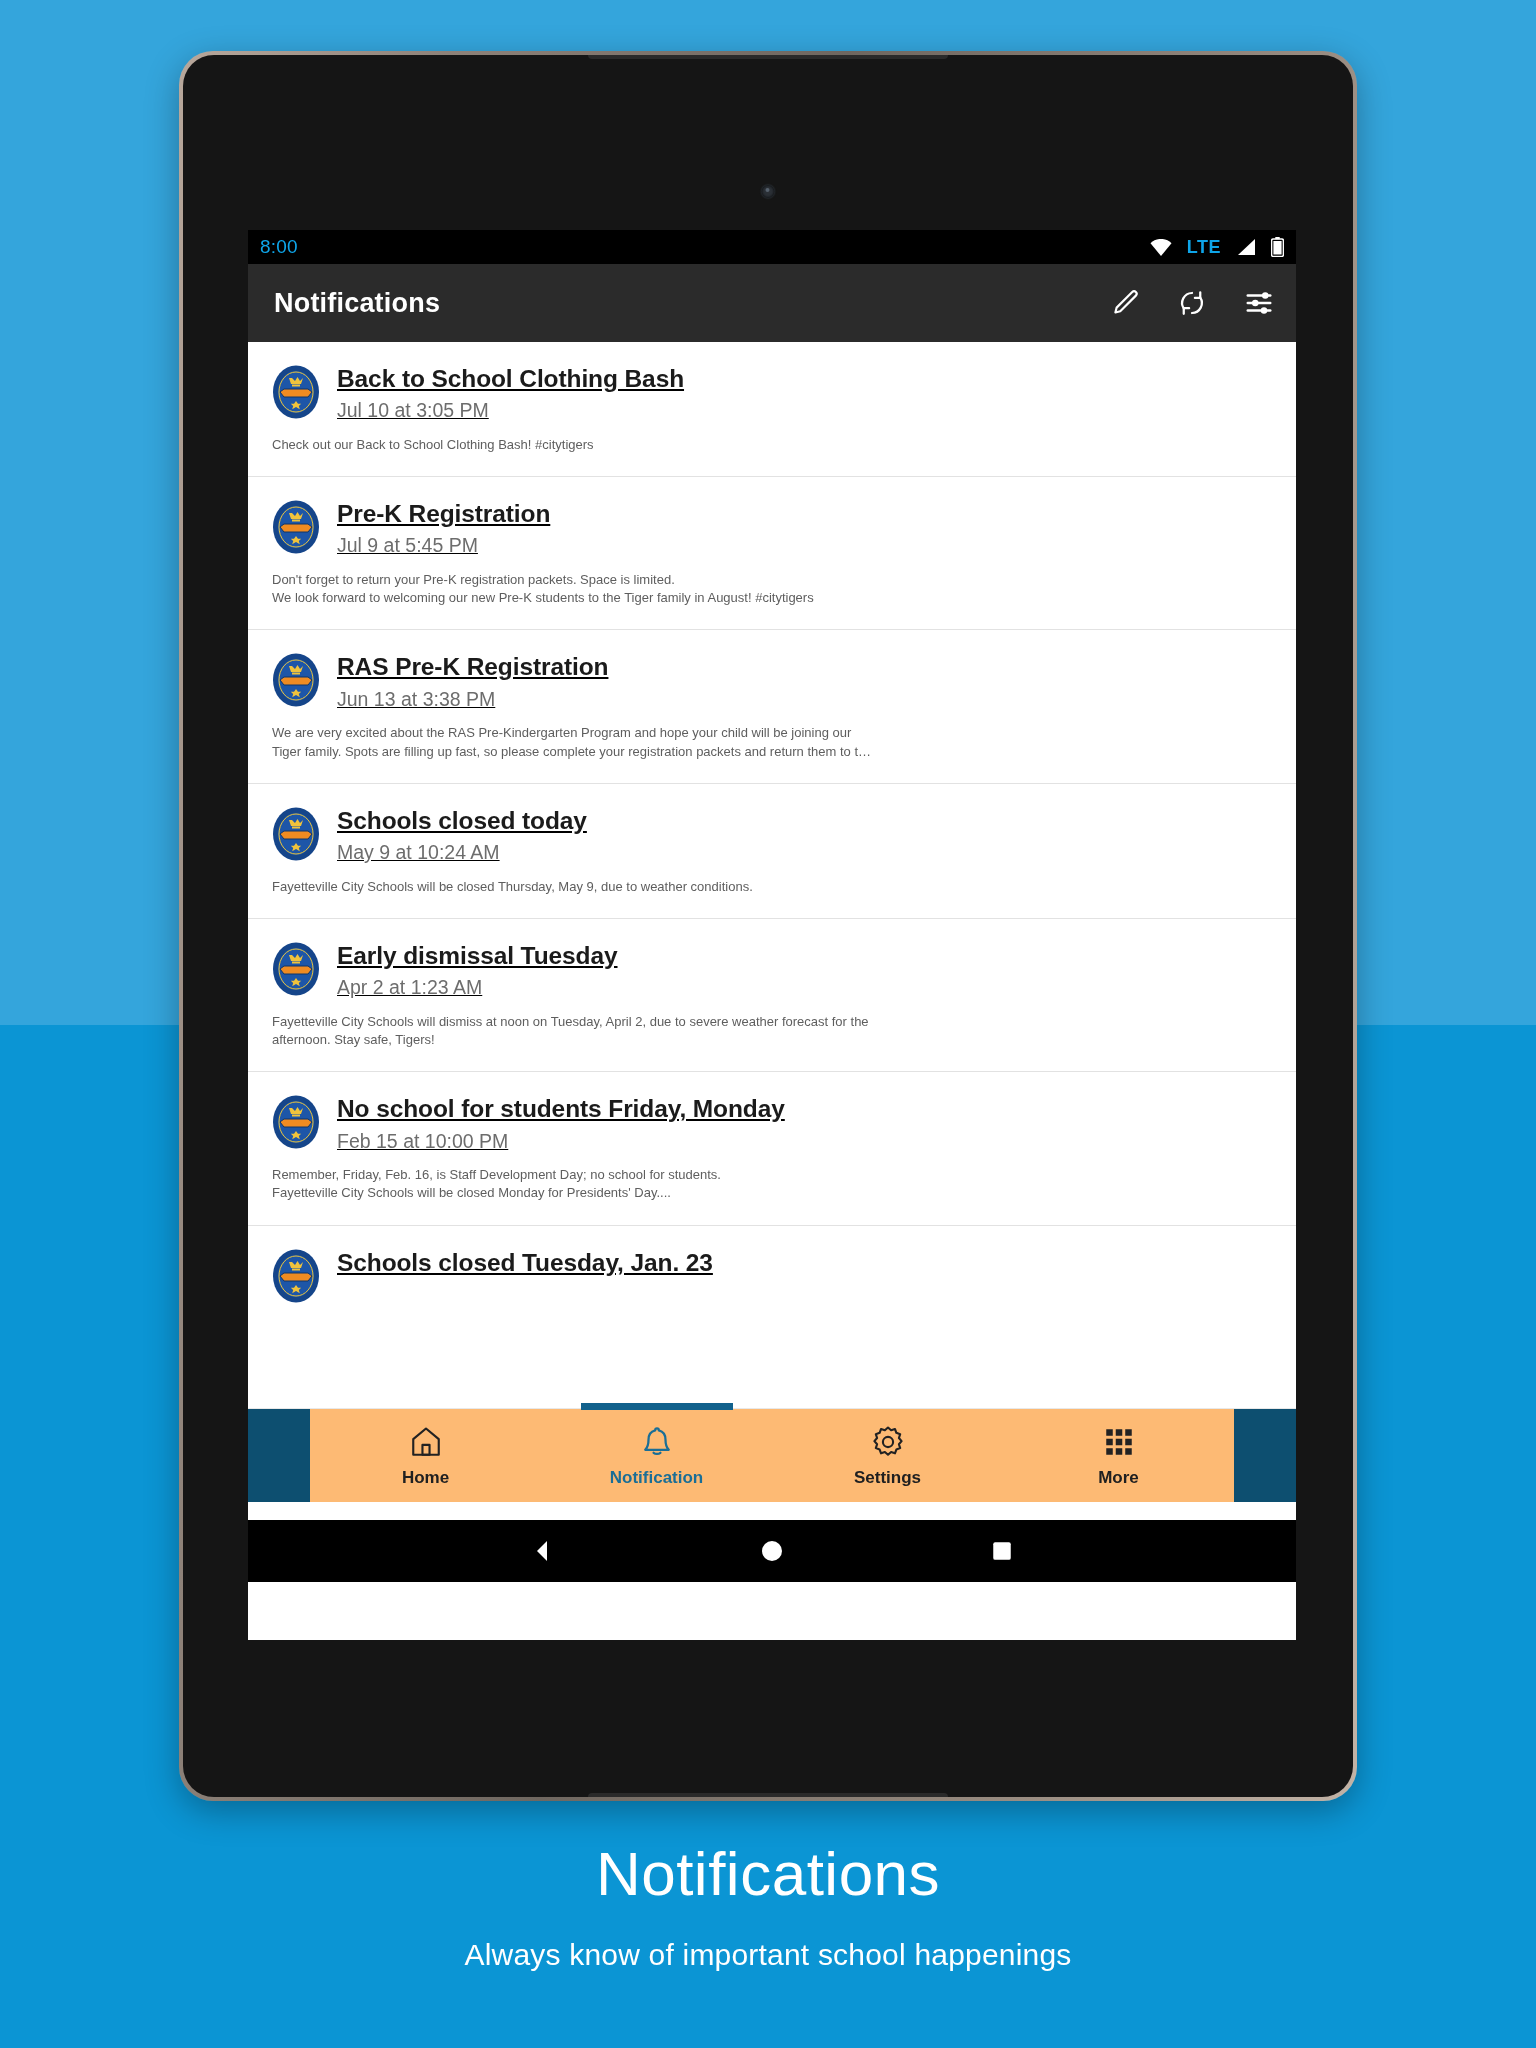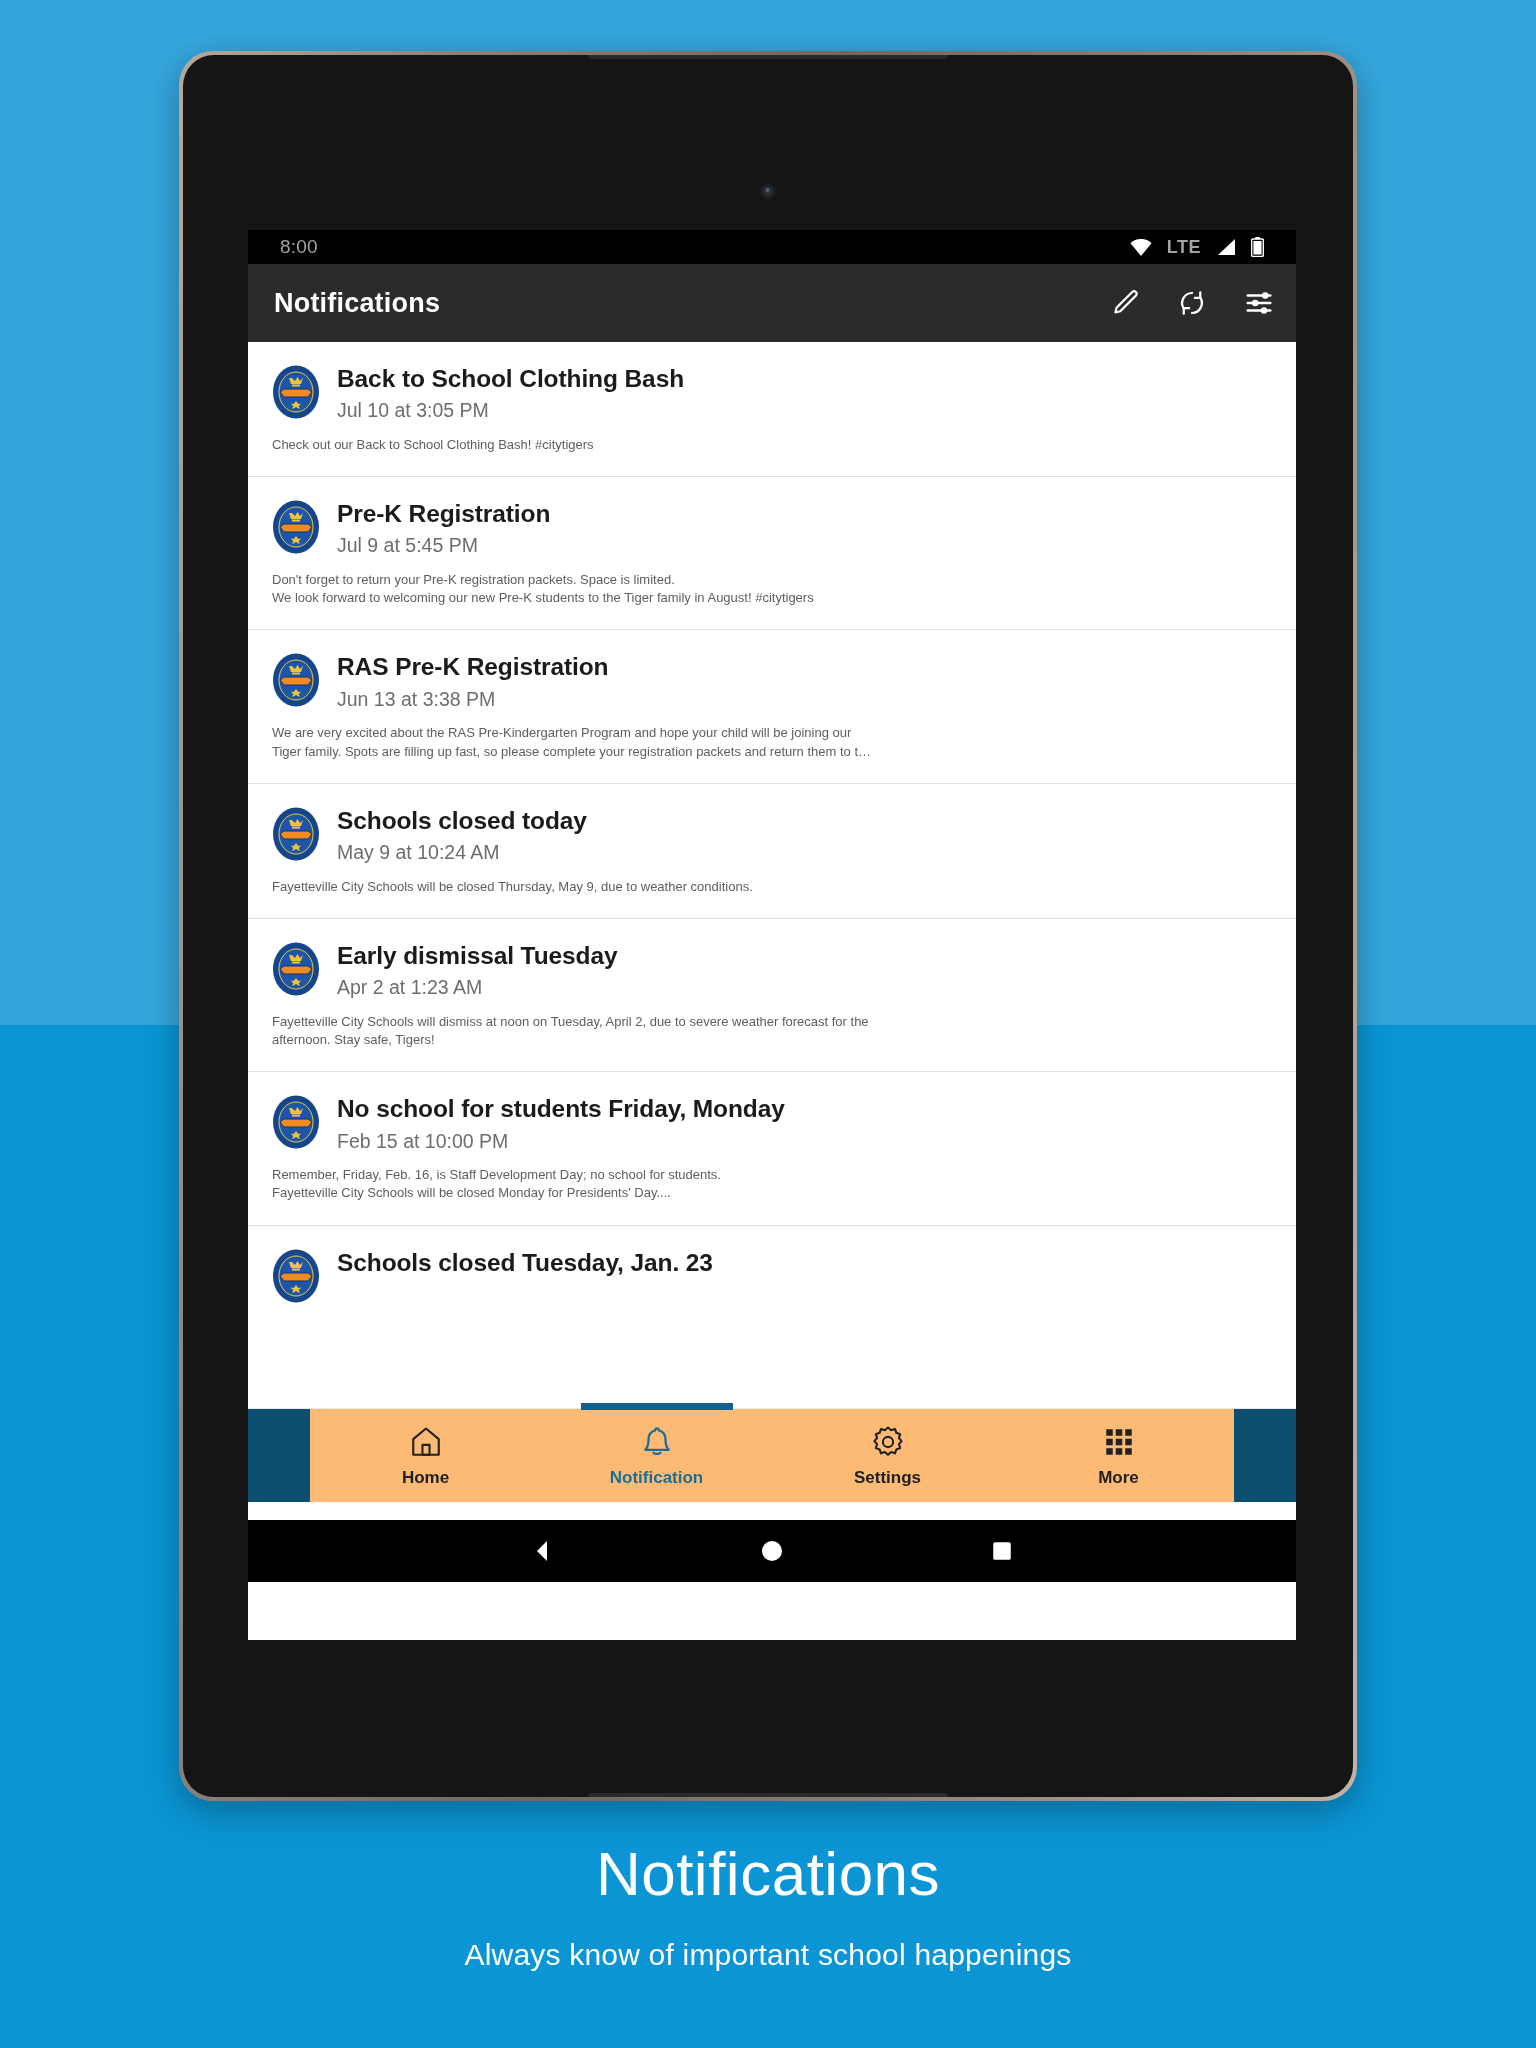--- a/index.html
+++ b/index.html
@@ -71,22 +71,22 @@
     left: 65px; top: 175px;
     width: 1048px; height: 1410px;
     background: #ffffff;
     overflow: hidden;
   }
 
   
   .statusbar {
     height: 34px; background: #000;
     display: flex; align-items: center;
-    padding: 0 32px;
-    color: #a3a3a3;
+    padding: 0 12px;
+    color: #0ea5e9;
   }
   .status-time { font-size: 19px; letter-spacing: .2px; }
   .status-right { margin-left: auto; display: flex; align-items: center; gap: 15px; }
   .status-right svg { display: block; }
   .lte-text { font-size: 18px; font-weight: 600; letter-spacing: .5px; }
 
   
   .appbar {
     height: 78px;
     background: #2b2b2b;
@@ -104,21 +104,21 @@
     position: relative;
     height: 1178px;
     background: #fff;
     overflow: hidden;
   }
   .item {
     padding: 22px 24px 22px 24px;
     border-bottom: 1px solid #e2e2e2;
     background: #fff;
   }
-  .item-head { display: flex; align-items: flex-start; gap: 17px; }
+  .item-head { display: flex; align-items: flex-start; gap: 17px; text-decoration: underline; }
   .avatar {
     width: 48px; height: 54px; flex: 0 0 48px;
     position: relative; margin-top: 1px;
   }
   .avatar svg { display: block; }
   .item-headtext { padding-top: 1px; }
   .item-title {
     font-size: 24.5px; font-weight: bold; color: #1b1b1b;
     line-height: 1.15; letter-spacing: -.1px;
   }

